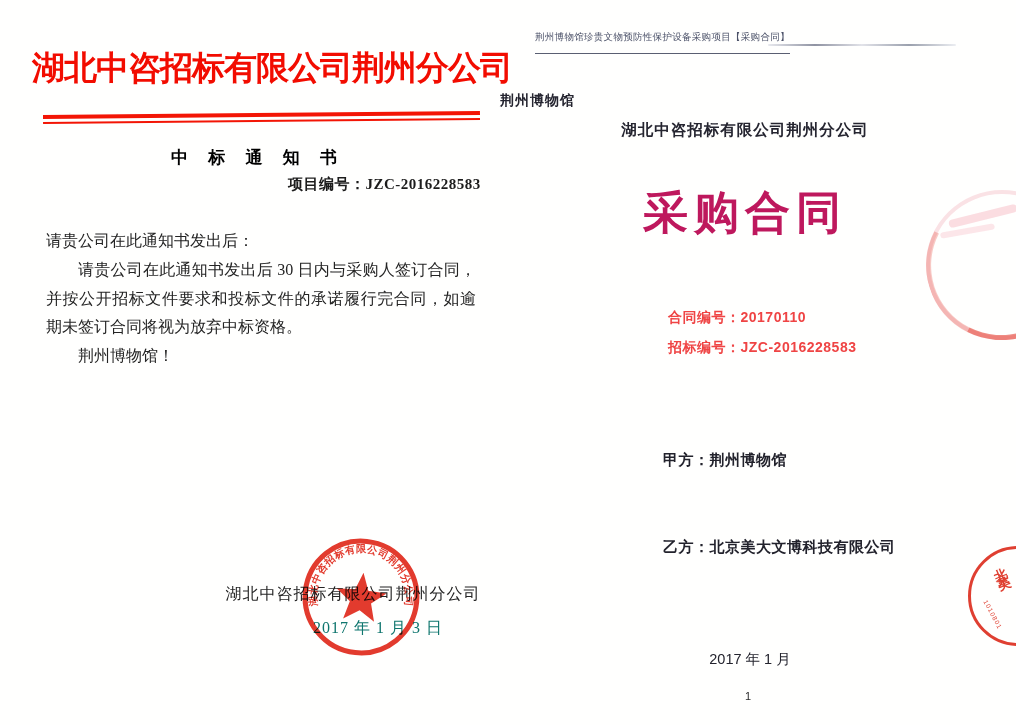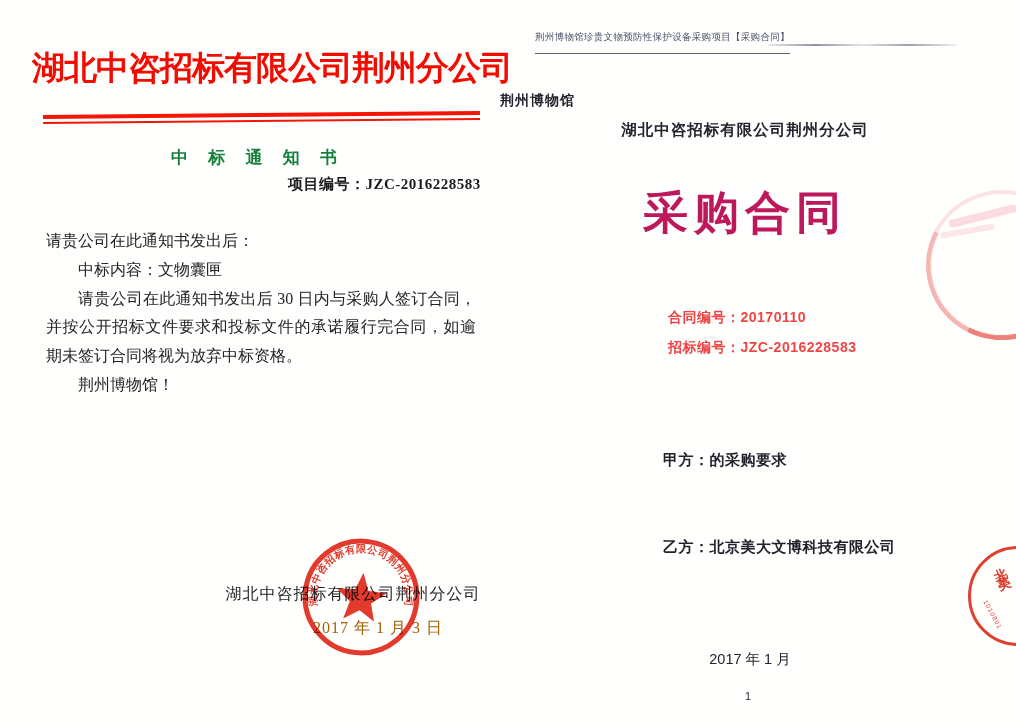--- a/index.html
+++ b/index.html
@@ -17,41 +17,41 @@
     font-family:"Liberation Serif", serif;
     font-weight:bold; font-size:33px; letter-spacing:-1px;
     color:#f20c00; text-align:center; white-space:nowrap;
   }
   .rule-wrap { position:absolute; left:35px; top:113px; width:437px; transform:rotate(-0.5deg); }
   .rule-thick { height:4px; background:#f31505; }
   .rule-thin  { height:2px; background:#f31505; margin-top:3px; }
 
   .doc-title {
     position:absolute; left:0; top:146px; width:500px; text-align:center;
-    font-weight:bold; font-size:17px; letter-spacing:8px; color:#15803d;
+    font-weight:bold; font-size:17px; letter-spacing:8px; color:#000000;
   }
   .project-no {
     position:absolute; left:280px; top:175px;
     font-weight:bold; font-size:15px; color:#1c1c1c; letter-spacing:0.5px;
   }
   .notice-body {
     position:absolute; left:38px; top:227px; width:430px;
     font-size:16px; line-height:28.8px; color:#242424;
     text-align:justify;
   }
   .notice-body p { text-indent:2em; }
   .notice-body p.no-indent { text-indent:0; }
 
   .sig-company {
     position:absolute; left:190px; top:584px; width:310px; text-align:center;
     font-size:16px; color:#242424; white-space:nowrap; letter-spacing:1px;
   }
   .sig-date {
     position:absolute; left:225px; top:618px; width:290px; text-align:center;
-    font-size:16px; color:#a16207; white-space:nowrap; letter-spacing:1px;
+    font-size:16px; color:#0f766e; white-space:nowrap; letter-spacing:1px;
   }
   .seal-svg {
     position:absolute; left:290px; top:534px;
     mix-blend-mode:multiply; opacity:0.92; transform:rotate(6deg);
   }
 
   
   .running-header {
     position:absolute; left:35px; top:31px;
     font-family:"Liberation Sans", sans-serif;
@@ -150,21 +150,20 @@
       <div class="rule-thick"></div>
       <div class="rule-thin"></div>
     </div>
 
     <div class="doc-title">中 标 通 知 书</div>
 
     <div class="project-no">项目编号：JZC-2016228583</div>
 
     <div class="notice-body">
       <p class="no-indent">请贵公司在此通知书发出后：</p>
-      <p>中标内容：文物囊匣</p>
       <p>请贵公司在此通知书发出后 30 日内与采购人签订合同，并按公开招标文件要求和投标文件的承诺履行完合同，如逾期未签订合同将视为放弃中标资格。</p>
       <p>荆州博物馆！</p>
     </div>
 
     <div class="sig-company">湖北中咨招标有限公司荆州分公司</div>
     <div class="sig-date">2017 年 1 月 3 日</div>
 
     <svg class="seal-svg" width="126" height="126" viewBox="0 0 124 124">
       <circle cx="62" cy="62" r="55" fill="none" stroke="#e02a1c" stroke-width="5"></circle>
       <polygon fill="#e02a1c" points="62,38 68.5,55.1 86.7,56 72.5,67.4 77.3,85 62,75 46.7,85 51.5,67.4 37.3,56 55.5,55.1"></polygon>
@@ -181,21 +180,21 @@
     <div class="header-rule-ext"></div>
 
     <div class="org-name">荆州博物馆</div>
     <div class="project-name">湖北中咨招标有限公司荆州分公司</div>
 
     <div class="contract-title">采购合同</div>
 
     <div class="contract-no">合同编号：20170110</div>
     <div class="tender-no">招标编号：JZC-2016228583</div>
 
-    <div class="party party-a">甲方：的采购要求</div>
+    <div class="party party-a">甲方：荆州博物馆</div>
     <div class="party party-b">乙方：北京美大文博科技有限公司</div>
 
     <div class="contract-date">2017 年 1 月</div>
     <div class="page-num">1</div>
 
     <div class="faint-seal">
       <div class="smear1"></div>
       <div class="smear2"></div>
       <div class="arc-strong"></div>
     </div>

